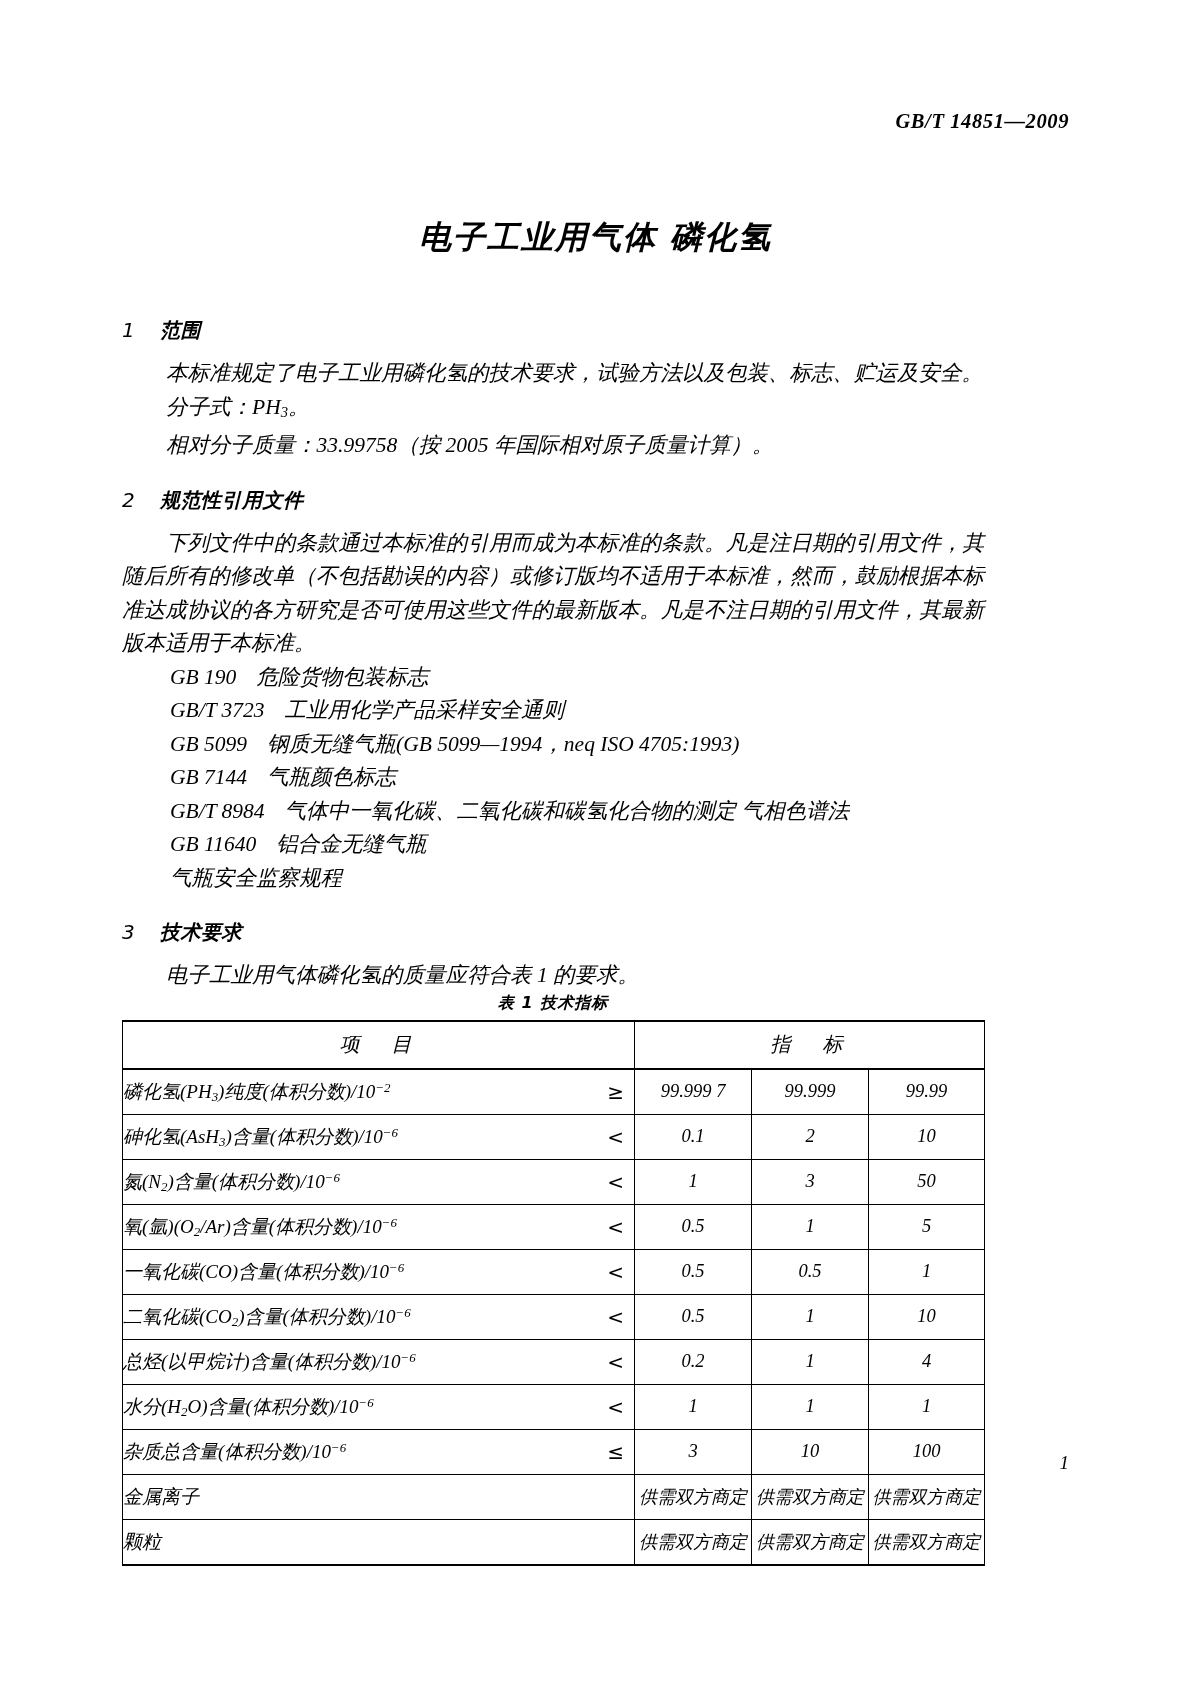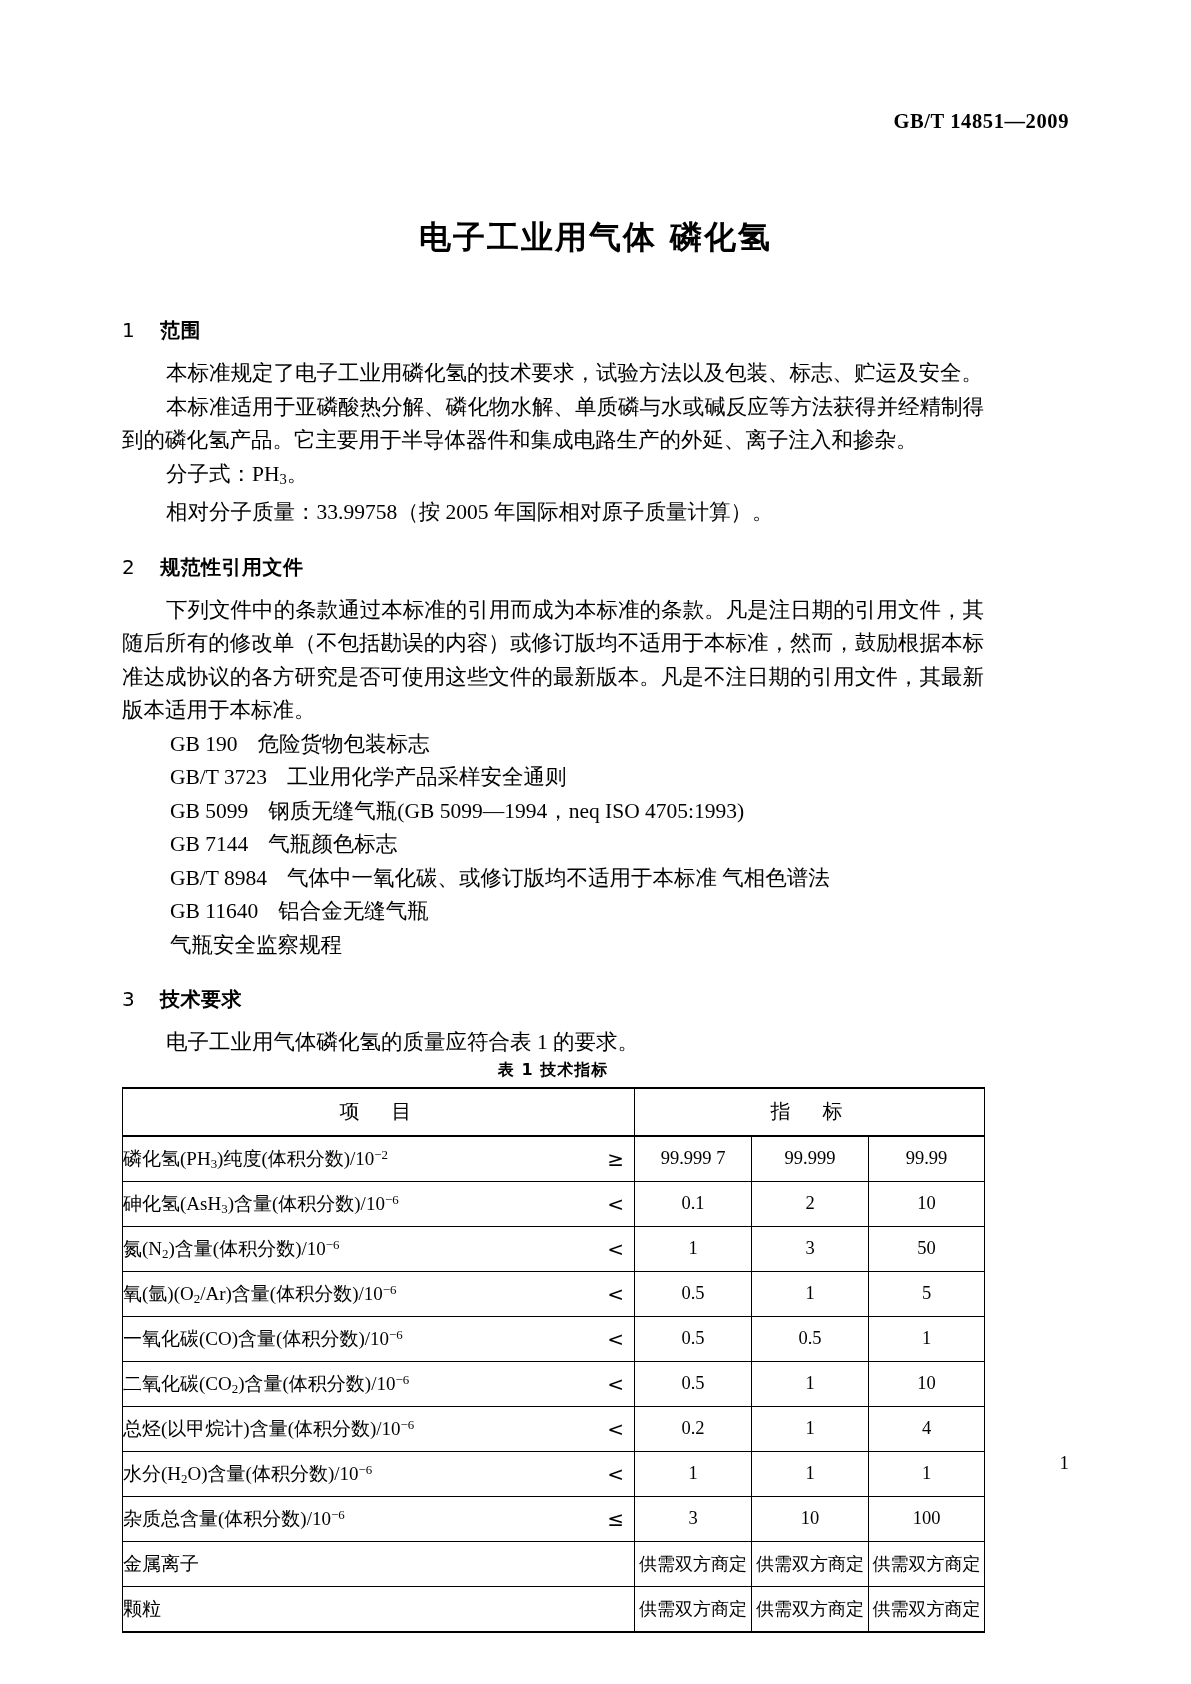--- a/index.html
+++ b/index.html
@@ -14,20 +14,21 @@
     color: #000000;
     position: relative;
     overflow: hidden;
   }
   .page {
     position: relative;
     width: 1191px;
     height: 1600px;
     box-sizing: border-box;
     padding: 8px;
+    font-style: italic;
   }
   
   .doc-header {
     position: absolute;
     top: 110px;
     right: 122px;
     font-family: "Liberation Serif", "DejaVu Serif", serif;
     font-weight: bold;
     font-size: 20.5px;
     letter-spacing: 0.6px;
@@ -162,38 +163,37 @@
 
   <div class="doc-title">电子工业用气体  磷化氢</div>
 
   <div class="content">
 
     <h2 class="section">
       <span class="num">1</span><span>范围</span>
     </h2>
     <div class="spacer-s"></div>
     <p class="para indent">本标准规定了电子工业用磷化氢的技术要求，试验方法以及包装、标志、贮运及安全。</p>
-    <p class="para indent">本标准适用于亚磷酸热分解、磷化物水解、单质磷与水或碱反应等方法获得并经精制得到的磷化氢产品。它主要用于半导体器件和集成电路生产的外延、离子注入和掺杂。</p>
     <p class="para indent"><span>分子式：PH</span><sub>3</sub><span>。</span></p>
     <p class="para indent"><span>相对分子质量：</span><span>33.99758</span><span>（按 2005 年国际相对原子质量计算）。</span></p>
 
     <div class="spacer-m"></div>
 
     <h2 class="section">
       <span class="num">2</span><span>规范性引用文件</span>
     </h2>
     <div class="spacer-s"></div>
     <p class="para indent">下列文件中的条款通过本标准的引用而成为本标准的条款。凡是注日期的引用文件，其随后所有的修改单（不包括勘误的内容）或修订版均不适用于本标准，然而，鼓励根据本标准达成协议的各方研究是否可使用这些文件的最新版本。凡是不注日期的引用文件，其最新版本适用于本标准。</p>
 
     <div class="reference-list">
       <p class="listline"><span class="code">GB 190</span><span class="gap"></span><span>危险货物包装标志</span></p>
       <p class="listline"><span class="code">GB/T 3723</span><span class="gap"></span><span>工业用化学产品采样安全通则</span></p>
       <p class="listline"><span class="code">GB 5099</span><span class="gap"></span><span>钢质无缝气瓶(GB 5099—1994，neq ISO 4705:1993)</span></p>
       <p class="listline"><span class="code">GB 7144</span><span class="gap"></span><span>气瓶颜色标志</span></p>
-      <p class="listline"><span class="code">GB/T 8984</span><span class="gap"></span><span>气体中一氧化碳、或修订版均不适用于本标准  气相色谱法</span></p>
+      <p class="listline"><span class="code">GB/T 8984</span><span class="gap"></span><span>气体中一氧化碳、二氧化碳和碳氢化合物的测定  气相色谱法</span></p>
       <p class="listline"><span class="code">GB 11640</span><span class="gap"></span><span>铝合金无缝气瓶</span></p>
       <p class="listline"><span class="code"></span><span>气瓶安全监察规程</span></p>
     </div>
 
     <div class="spacer-m"></div>
 
     <h2 class="section">
       <span class="num">3</span><span>技术要求</span>
     </h2>
     <div class="spacer-s"></div>

